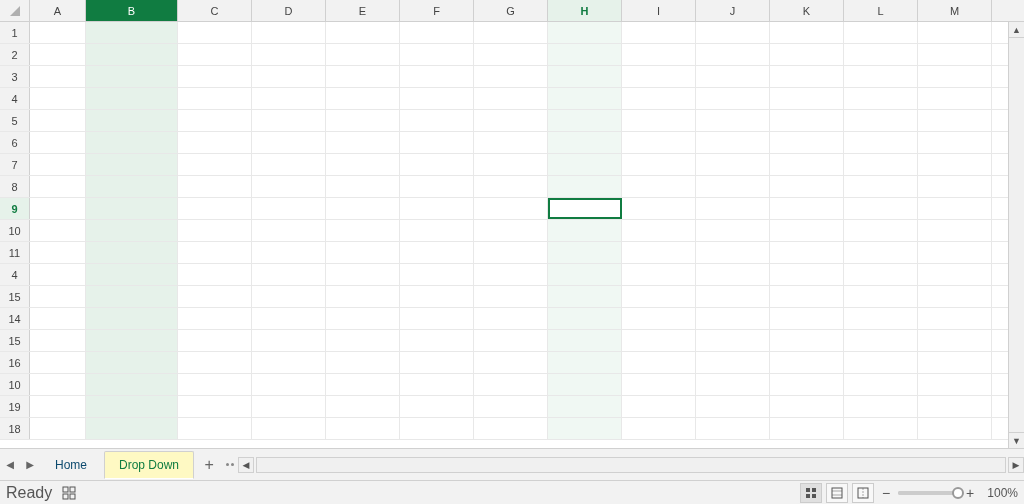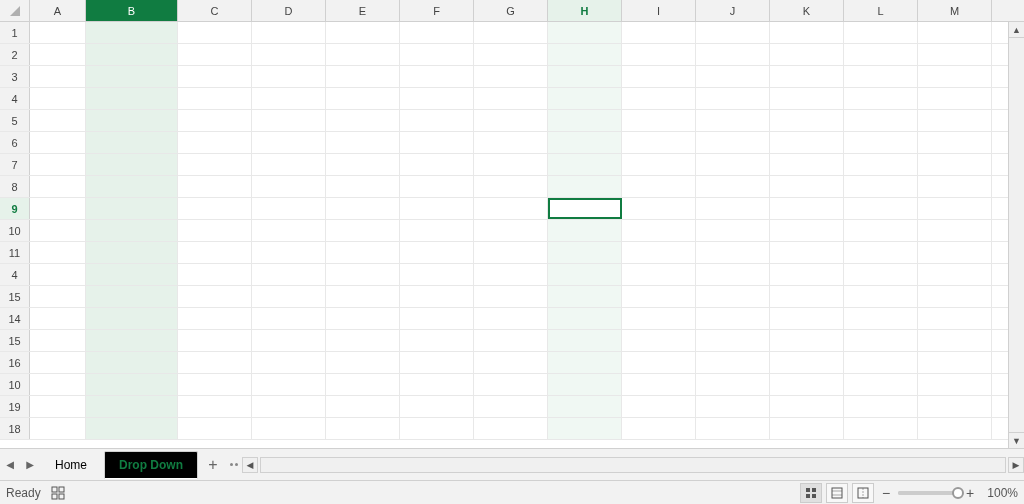--- a/index.html
+++ b/index.html
@@ -131,31 +131,31 @@
     }
 
     .sheet-tab {
       height: 28px;
       padding: 0 14px;
       display: flex;
       align-items: center;
       cursor: pointer;
       border: 1px solid transparent;
       font-size: 12px;
-      color: #000000;
+      color: #0c4a6e;
       background: transparent;
       margin-right: 2px;
       border-radius: 2px 2px 0 0;
     }
 
     .sheet-tab.active {
-      background: #000000;
+      background: #fef9c3;
       border-color: #d0d0d0 #d0d0d0 #fff;
       color: #107c41;
-      font-weight: bold;
+      font-weight: normal;
     }
 
     .add-sheet-btn {
       width: 26px;
       height: 26px;
       display: flex;
       align-items: center;
       justify-content: center;
       cursor: pointer;
       border-radius: 50%;
@@ -168,21 +168,21 @@
       height: 24px;
       background: #f2f2f2;
       border-top: 1px solid #d0d0d0;
       display: flex;
       align-items: center;
       padding: 0 6px;
       flex-shrink: 0;
     }
 
     .status-text {
-      font-size: 12px;
+      font-size: 16px;
       color: #555;
       margin-right: 8px;
     }
 
     .status-icon {
       width: 18px;
       height: 18px;
       display: flex;
       align-items: center;
       justify-content: center;

